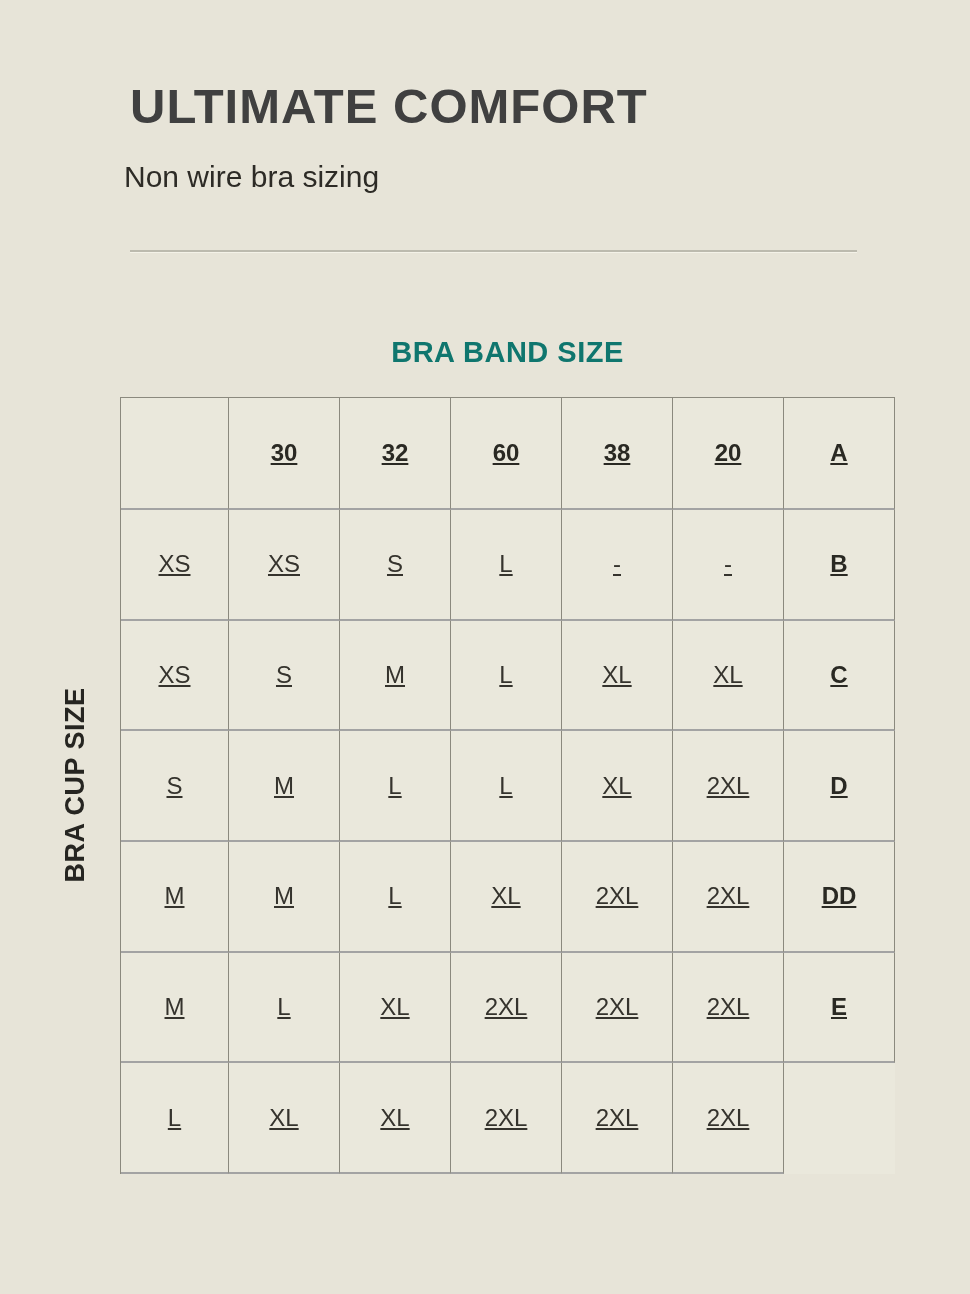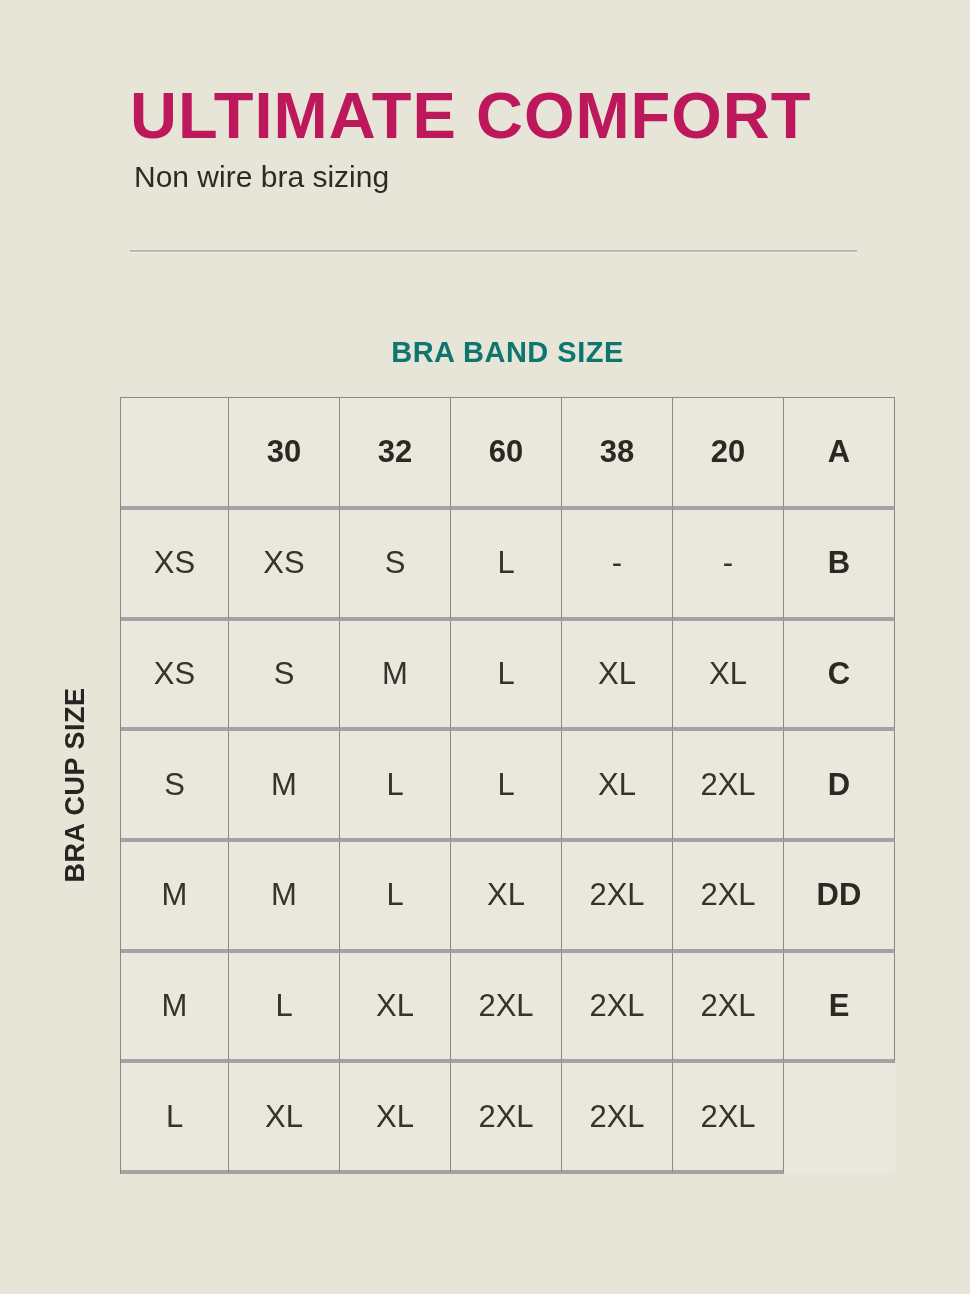--- a/index.html
+++ b/index.html
@@ -13,28 +13,28 @@
     width: 970px;
     height: 1294px;
     background: #e7e4d8;
     color: #2d2b26;
     overflow: hidden;
   }
   .title {
     position: absolute;
     left: 130px;
     top: 78px;
-    font-size: 65px;
+    font-size: 49px;
     font-weight: 700;
     letter-spacing: 1px;
-    color: #be185d;
+    color: #404040;
   }
   .subtitle {
     position: absolute;
-    left: 134px;
+    left: 124px;
     top: 160px;
     font-size: 30px;
     font-weight: 400;
     color: #2d2b26;
   }
   .divider {
     position: absolute;
     left: 130px;
     top: 250px;
     width: 727px;
@@ -79,27 +79,28 @@
     display: grid;
     grid-template-columns: 108px repeat(6, 1fr);
     grid-template-rows: 112px repeat(6, 1fr);
     border-top: 1px solid #8b897e;
     border-left: 1px solid #8b897e;
     background: #eae8dc;
     box-sizing: border-box;
   }
   .size-table .cell {
     border-right: 1px solid #8b897e;
-    border-bottom: 4px solid #a3a3a3;
+    border-bottom: 2px solid #a3a3a3;
     display: flex;
     align-items: center;
     justify-content: center;
-    font-size: 31px;
+    font-size: 24px;
     color: #35332d;
     box-sizing: border-box;
+    text-decoration: underline;
   }
   .size-table .cell.hdr {
     font-weight: 700;
     color: #2a2923;
   }
   .size-table .cell.val {
     font-weight: 400;
   }
 </style>
 </head>

